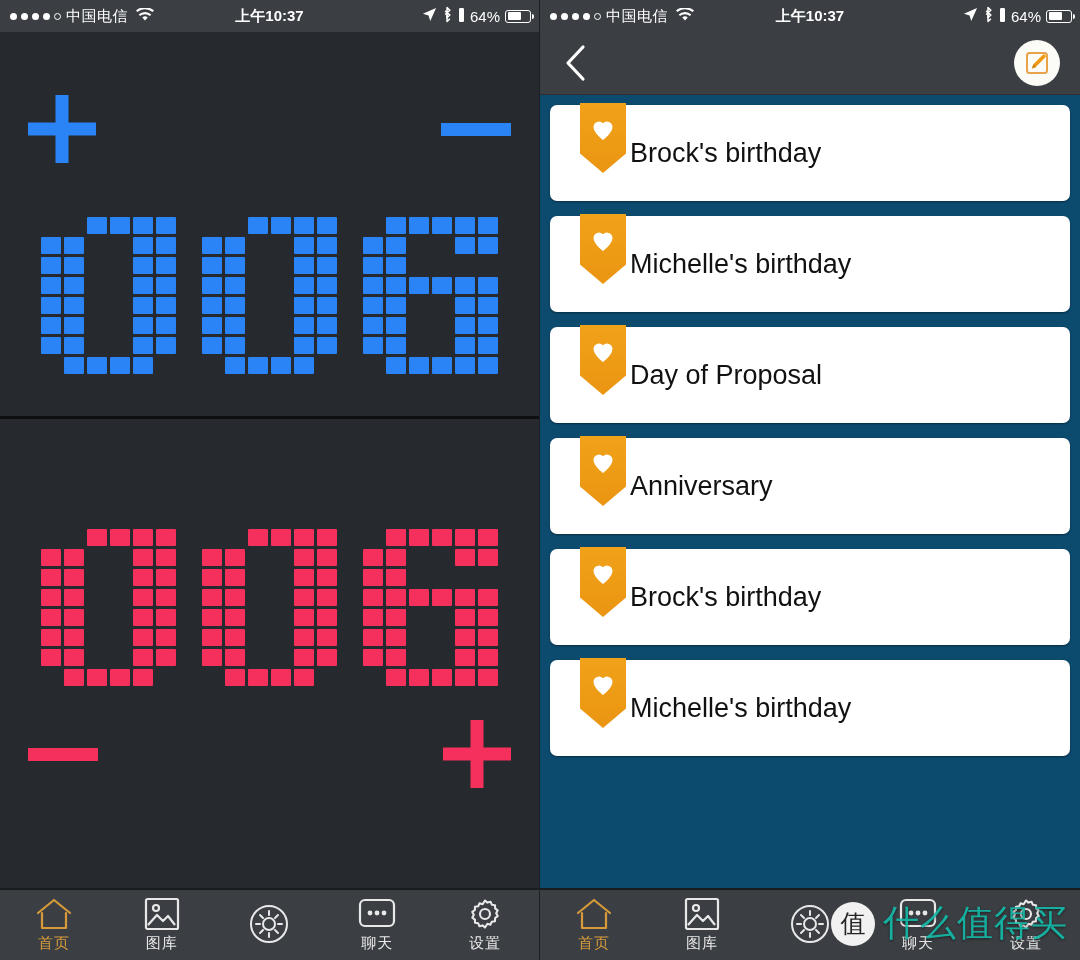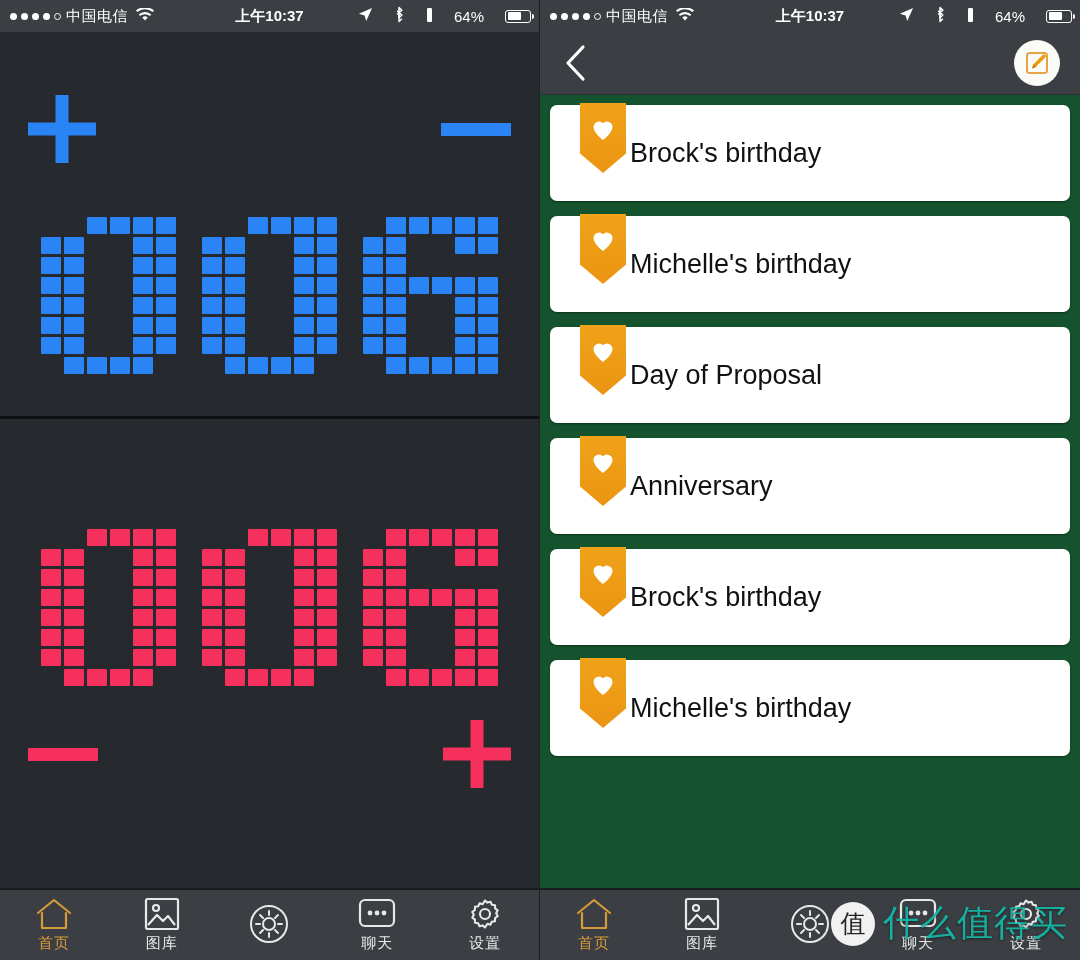--- a/index.html
+++ b/index.html
@@ -22,21 +22,21 @@
     font-size: 15px;
     position: relative;
   }
   .sb-left { display: flex; align-items: center; gap: 5px; padding-left: 10px; }
   .dots { display: flex; gap: 4px; align-items: center; }
   .dot { width: 7px; height: 7px; border-radius: 50%; background: #ffffff; }
   .dot.hollow { background: transparent; border: 1px solid #ffffff; width: 7px; height: 7px; }
   .carrier { font-size: 15px; letter-spacing: 0.5px; }
   .wifi { margin-left: 3px; }
   .sb-center { position: absolute; left: 0; right: 0; text-align: center; font-size: 15px; font-weight: 600; pointer-events: none; }
-  .sb-right { margin-left: auto; display: flex; align-items: center; gap: 21px; padding-right: 8px; }
+  .sb-right { margin-left: auto; display: flex; align-items: center; gap: 5px; padding-right: 8px; }
   .batt-pct { font-size: 15px; }
   .batt {
     width: 26px; height: 13px; border: 1.5px solid #ffffff; border-radius: 3px;
     position: relative; display: flex; align-items: center; padding: 1.5px;
   }
   .batt::after { content:""; position:absolute; right:-4px; top:3.5px; width:2.5px; height:5px; background:#fff; border-radius:0 2px 2px 0; }
   .batt-fill { height: 100%; background: #ffffff; border-radius: 1px; width: 64%; }
 
   
   .navbar {
@@ -68,21 +68,21 @@
   .plus-glyph .h { position: absolute; top: 50%; left: 0; width: 100%; height: 13px; transform: translateY(-50%); }
   .plus-glyph .v { position: absolute; left: 50%; top: 0; height: 100%; width: 13px; transform: translateX(-50%); }
   .minus-glyph { width: 70px; height: 13px; }
 
   .digits { position: absolute; left: 0; right: 0; display: flex; justify-content: center; gap: 26px; }
   .digit { display: grid; grid-template-columns: repeat(6, 20px); grid-template-rows: repeat(8, 17px); gap: 3px; }
   .cell { width: 20px; height: 17px; background: transparent; }
   .cell.on { border-radius: 1px; }
 
   
-  .list { flex: 1; background: #14532d; padding: 10px 10px 0 10px; overflow: hidden; }
+  .list { flex: 1; background: #0c4a6e; padding: 10px 10px 0 10px; overflow: hidden; }
   .list-card {
     background: #ffffff; border-radius: 7px;
     height: 96px; margin-bottom: 15px;
     display: flex; align-items: center;
     position: relative; padding-left: 30px;
     box-shadow: 0 1px 2px rgba(0,0,0,0.4);
   }
   .ribbon {
     position: absolute; left: 30px; top: -2px;
     width: 46px; height: 70px;

